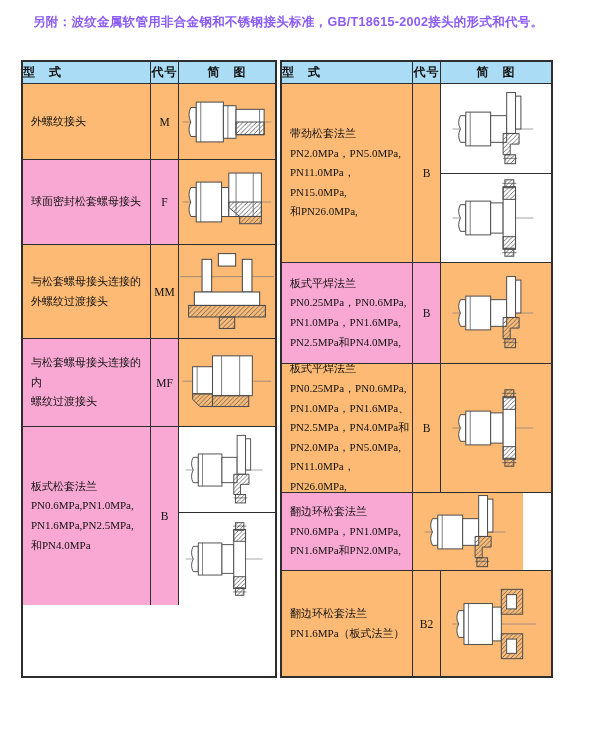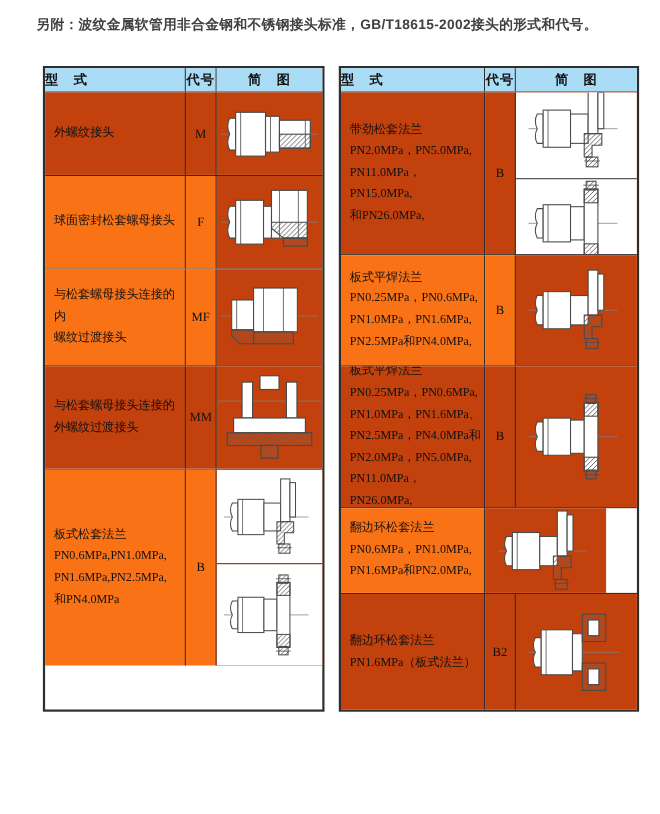--- a/index.html
+++ b/index.html
@@ -2,46 +2,46 @@
 <html><head>
 <meta charset="utf-8">
 <style>
   *{box-sizing:border-box;margin:0;padding:0}
   html,body{width:600px;height:740px;background:#ffffff;overflow:hidden}
   body{position:relative;font-family:"Liberation Serif",serif;color:#111}
 
   .doc-title{
     position:absolute;left:33px;top:14px;
     font-family:"Liberation Sans",sans-serif;
-    font-weight:bold;font-size:12.5px;letter-spacing:.3px;white-space:nowrap;color:#404040;
-  }
-
-  .tables{position:absolute;left:39px;top:60px;display:flex;gap:13px}
+    font-weight:bold;font-size:12.5px;letter-spacing:.3px;white-space:nowrap;color:#8b5cf6;
+  }
+
+  .tables{position:absolute;left:21px;top:60px;display:flex;gap:3px}
   .tbl{border:2px solid #2e2e2e;background:#fff}
   .row{display:flex;border-bottom:1px solid #2e2e2e}
   .row:last-child{border-bottom:none}
   .cell{
     border-right:1px solid #2e2e2e;
     display:flex;align-items:center;justify-content:center;
-    overflow:hidden;background:#c2410c;
+    overflow:hidden;background:#fdba74;
   }
   .cell:last-child{border-right:none}
 
   .tbl-left  .type{width:128px}
   .tbl-left  .code{width:28px}
   .tbl-left  .diag{width:96px}
   .tbl-right .type{width:131px}
   .tbl-right .code{width:28px}
   .tbl-right .diag{width:110px}
 
   .hdr{
     background:#aadcf5;font-weight:bold;font-size:12px;
     letter-spacing:1px;justify-content:center;
   }
-  .hl{background:#f97316}
+  .hl{background:#f9a8d4}
 
   .type{justify-content:flex-start}
   .type-text{
     white-space:pre-line;font-size:11px;line-height:1.78;
     padding:4px 2px 4px 8px;width:100%;
   }
   .code-text{font-size:11.5px}
 
   .diag.split{flex-direction:column;padding:0}
   .sub{
@@ -200,46 +200,46 @@
       <div class="cell code hl">
           <span class="code-text">F</span>
         </div>
       <div class="cell diag">
           <svg class="dg">
             <use href="#s-f"></use>
           </svg>
         </div>
     </div>
 
+    <div class="row" style="height:94px">
+      <div class="cell type">
+          <div class="type-text">与松套螺母接头连接的
+外螺纹过渡接头</div>
+        </div>
+      <div class="cell code">
+          <span class="code-text">MM</span>
+        </div>
+      <div class="cell diag">
+          <svg class="dg dg-tall">
+            <use href="#s-mm"></use>
+          </svg>
+        </div>
+    </div>
+
     <div class="row" style="height:88px">
       <div class="cell type hl">
           <div class="type-text">与松套螺母接头连接的内
 螺纹过渡接头</div>
         </div>
       <div class="cell code hl">
           <span class="code-text">MF</span>
         </div>
       <div class="cell diag">
           <svg class="dg">
             <use href="#s-mf"></use>
-          </svg>
-        </div>
-    </div>
-
-    <div class="row" style="height:94px">
-      <div class="cell type">
-          <div class="type-text">与松套螺母接头连接的
-外螺纹过渡接头</div>
-        </div>
-      <div class="cell code">
-          <span class="code-text">MM</span>
-        </div>
-      <div class="cell diag">
-          <svg class="dg dg-tall">
-            <use href="#s-mm"></use>
           </svg>
         </div>
     </div>
 
 
     <div class="row" style="height:178px">
       <div class="cell type hl">
           <div class="type-text">板式松套法兰
 PN0.6MPa,PN1.0MPa,
 PN1.6MPa,PN2.5MPa,
@@ -263,21 +263,21 @@
     </div>
   </div>
 
   <div class="tbl tbl-right">
     <div class="row" style="height:22px">
       <div class="cell type hdr">型　式</div>
       <div class="cell code hdr">代号</div>
       <div class="cell diag hdr">简　图</div>
     </div>
 
-    <div class="row" style="height:148px">
+    <div class="row" style="height:179px">
       <div class="cell type">
           <div class="type-text">带劲松套法兰
 PN2.0MPa，PN5.0MPa,
 PN11.0MPa，PN15.0MPa,
 和PN26.0MPa,</div>
         </div>
       <div class="cell code">
           <span class="code-text">B</span>
         </div>
       <div class="cell diag split">

